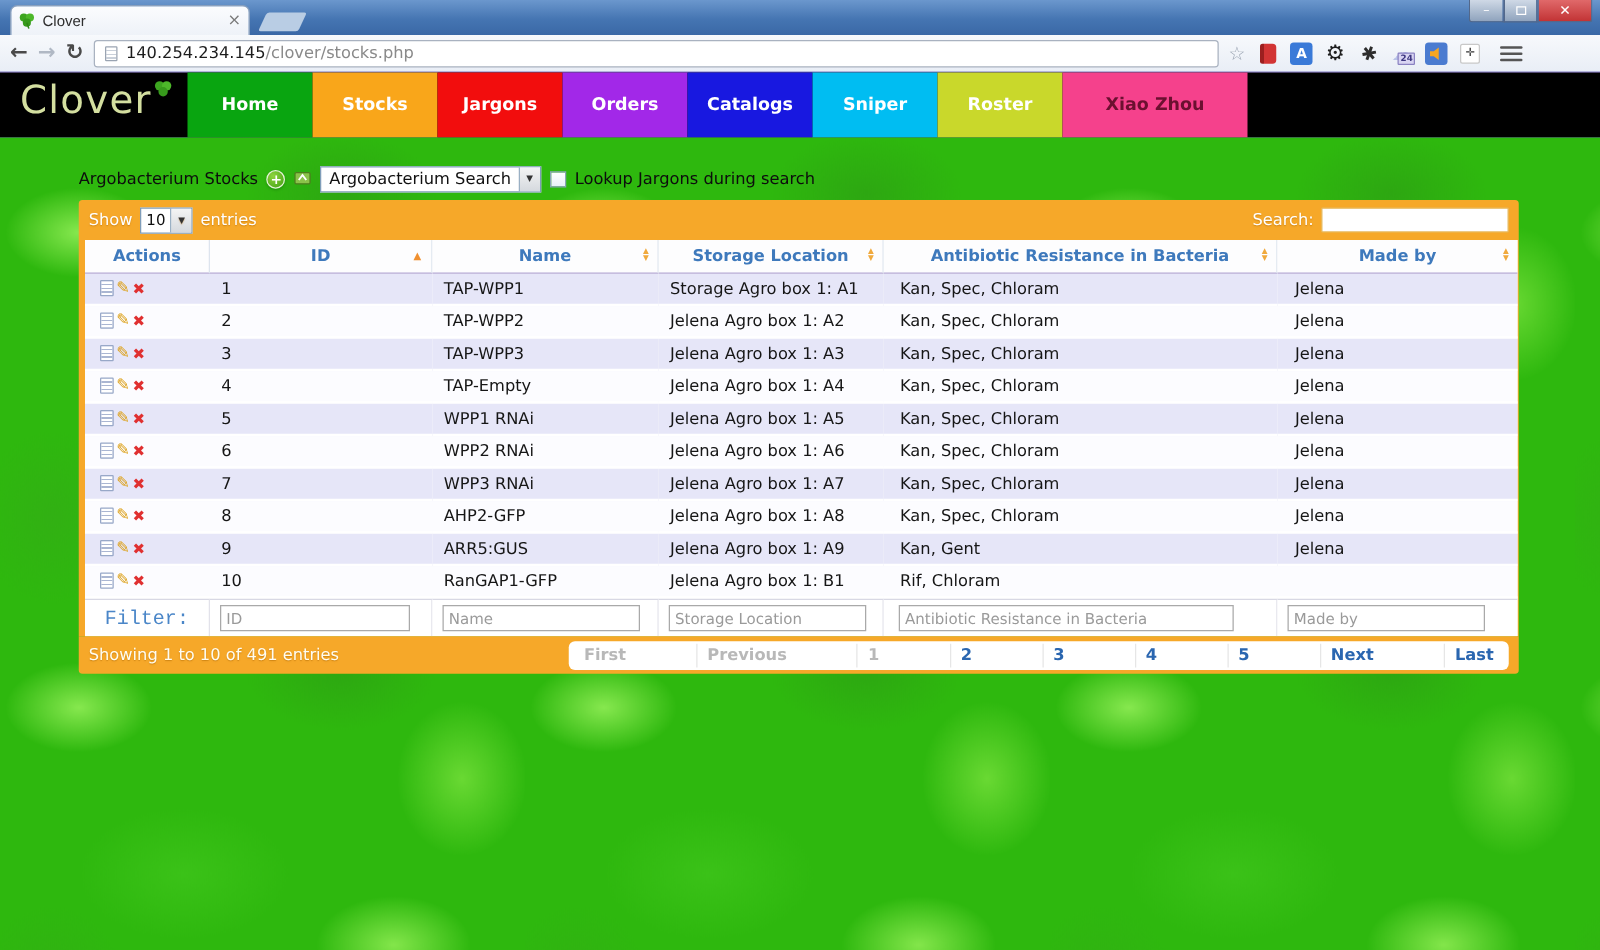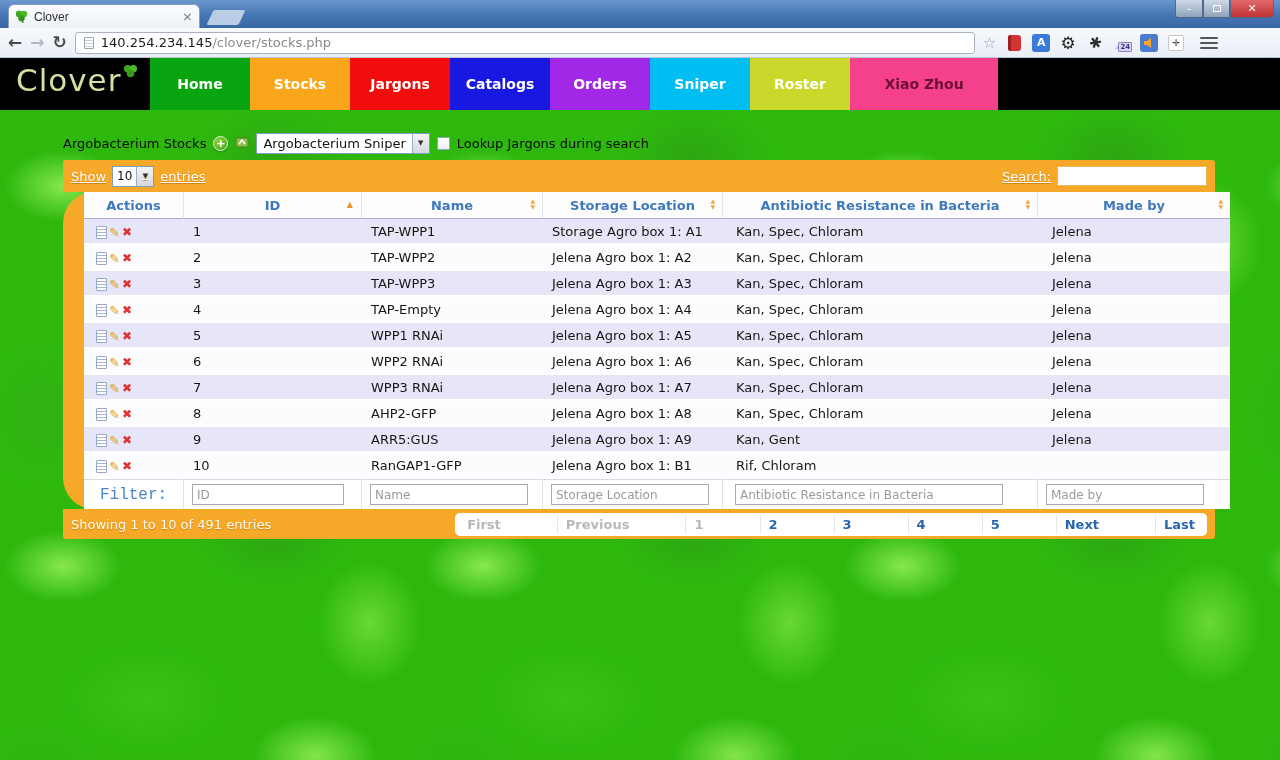--- a/index.html
+++ b/index.html
@@ -89,26 +89,26 @@
   .winsel .txt { padding:0 6px; font-size:13px; color:#111; white-space:nowrap; }
   .winsel .btn { width:17px; height:100%; border-left:1px solid #9ab0c4; font-size:7px; color:#333;
     background:linear-gradient(#f4f4f4,#d5d9de); display:flex; align-items:center; justify-content:center; }
   .chk { width:13px; height:13px; border:1px solid #8aa4b8; background:linear-gradient(#fff,#e8f0f8); }
   .lookup-label { font-size:13px; color:#0d0d0d; }
 
   
   .dt { position:absolute; left:63px; top:50px; width:1152px; }
   .dt-toolbar { height:18px; background:#f6a829; border-radius:3px 3px 0 0; display:flex;
     align-items:center; padding:16px 8px; color:#fff; font-size:13px; gap:6px;
-    text-shadow:0 1px 1px rgba(170,100,0,.5);text-decoration:underline; }
+    text-shadow:0 1px 1px rgba(170,100,0,.5); }
   .dt-toolbar .spacer { flex:1; }
   .pagesel .txt { padding:0 4px; font-size:12px; text-shadow:none; }
   .search-input { width:150px; height:20px; border:1px solid #e8b95e; border-radius:1px; background:#fff;
     outline:none; padding:0 4px; font-size:12px; }
-  .dt-bodywrap { background:#f6a829; padding:0 21px;border-radius:31px; }
+  .dt-bodywrap { background:#f6a829; padding:0 5px; }
   table.grid { width:1146px; border-collapse:separate; border-spacing:0; background:#fff; }
   .c-act { width:100px; } .c-id { width:178px; } .c-name { width:181px; }
   .c-stor { width:180px; } .c-anti { width:315px; } .c-made { width:192px; }
   th { height:27px; font-size:13px; font-weight:bold; color:#3e79bc; background:#fdfdfe;
     border-bottom:1px solid #b4a8d4; border-right:1px solid #dde4ee; position:relative; text-align:center; }
   th:last-child { border-right:none; }
   .sort-asc { position:absolute; right:8px; top:9px; font-size:8px; color:#f09030; line-height:1; }
   .sort-both { position:absolute; right:7px; top:6px; display:flex; flex-direction:column; line-height:1; }
   .sort-both span { font-size:6px; color:#f0a93c; }
   td { height:26px; font-size:13px; color:#161616; border-bottom:2px solid #fff; vertical-align:middle; }
@@ -219,38 +219,38 @@
       <span class="logo-text">Clover</span>
       <span class="logo-clover"><svg width="15" height="15" viewBox="0 0 16 16">
             <circle cx="5" cy="5" r="4" fill="#3da520"></circle>
             <circle cx="11" cy="5" r="4" fill="#4db82a"></circle>
             <circle cx="8" cy="10" r="4" fill="#379a1c"></circle>
           </svg></span>
     </div>
     <div class="nav-item n0">Home</div>
     <div class="nav-item n1">Stocks</div>
     <div class="nav-item n2">Jargons</div>
+    <div class="nav-item n4">Orders</div>
     <div class="nav-item n3">Catalogs</div>
-    <div class="nav-item n4">Orders</div>
     <div class="nav-item n5">Sniper</div>
     <div class="nav-item n6">Roster</div>
     <div class="nav-item n7">Xiao Zhou</div>
   </div>
 
   <div class="content">
 
     <div class="subheader">
       <span class="sub-title">Argobacterium Stocks</span>
       <span class="plus-circle">+</span>
       <span><svg width="14" height="13" viewBox="0 0 14 13">
             <rect x="1" y="2" width="12" height="9" rx="1" fill="#8bc34a" stroke="#4e7d1e"></rect>
             <path d="M4 8 L7 4 L10 8" stroke="#fff" stroke-width="1.5" fill="none"></path>
           </svg></span>
       <span class="winsel">
-        <span class="txt">Argobacterium Sniper</span>
+        <span class="txt">Argobacterium Search</span>
         <span class="btn">▼</span>
       </span>
       <span class="chk"></span>
       <span class="lookup-label">Lookup Jargons during search</span>
     </div>
 
     <div class="dt">
 
       <div class="dt-toolbar">
         <span>Show</span>

